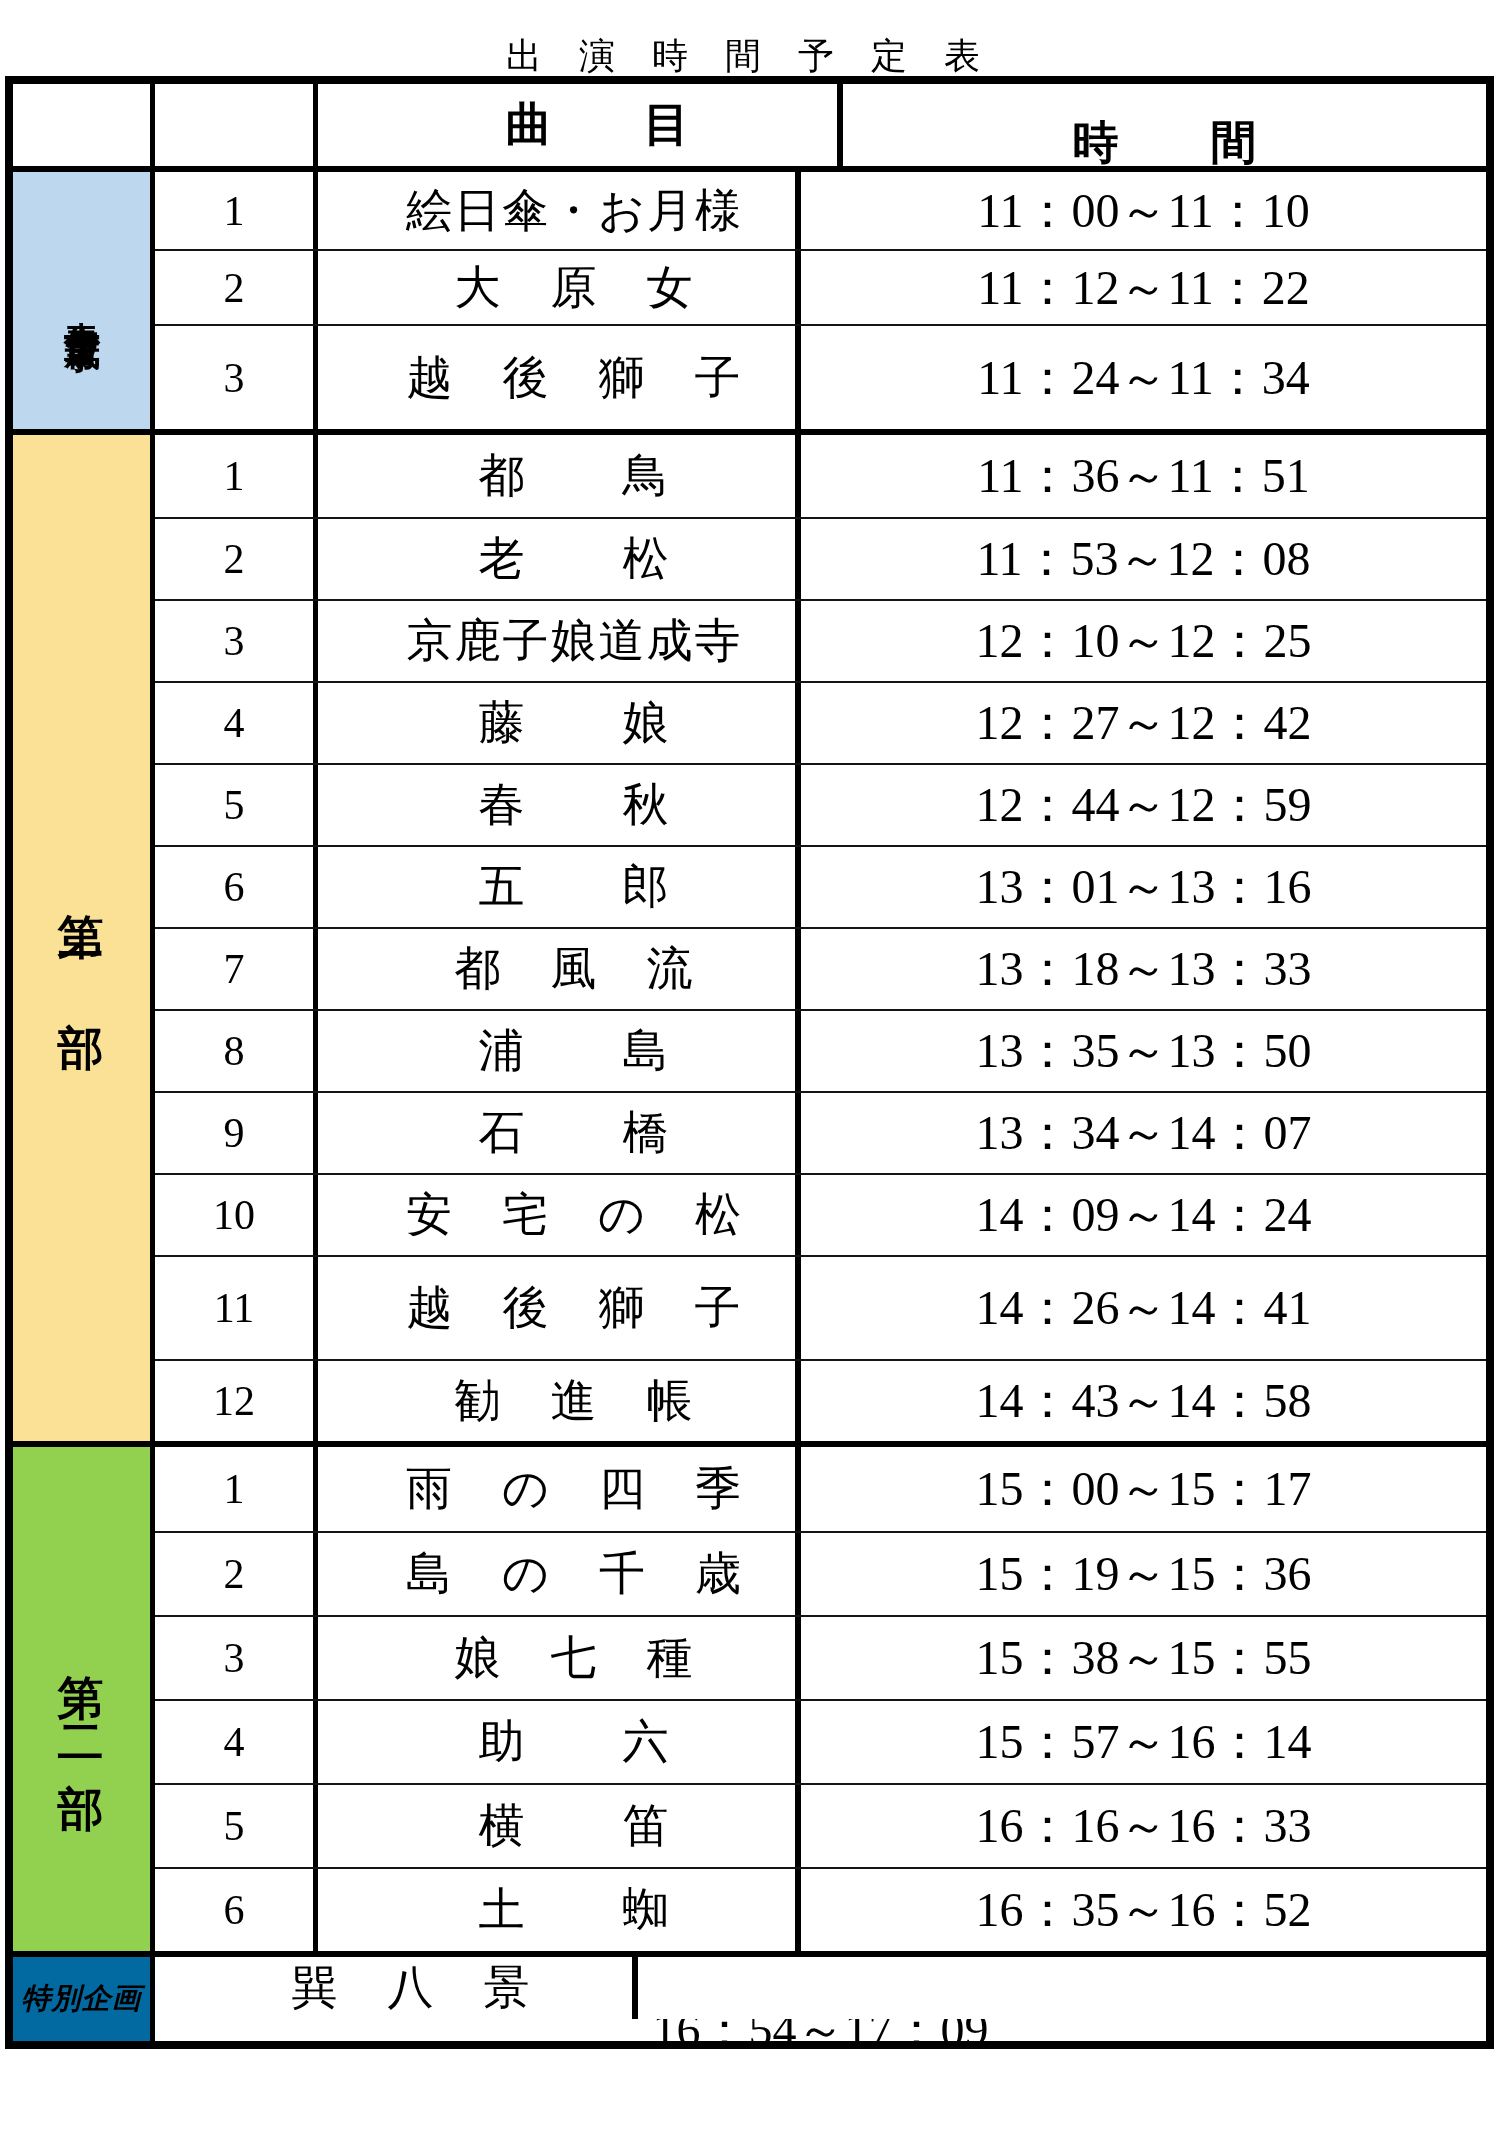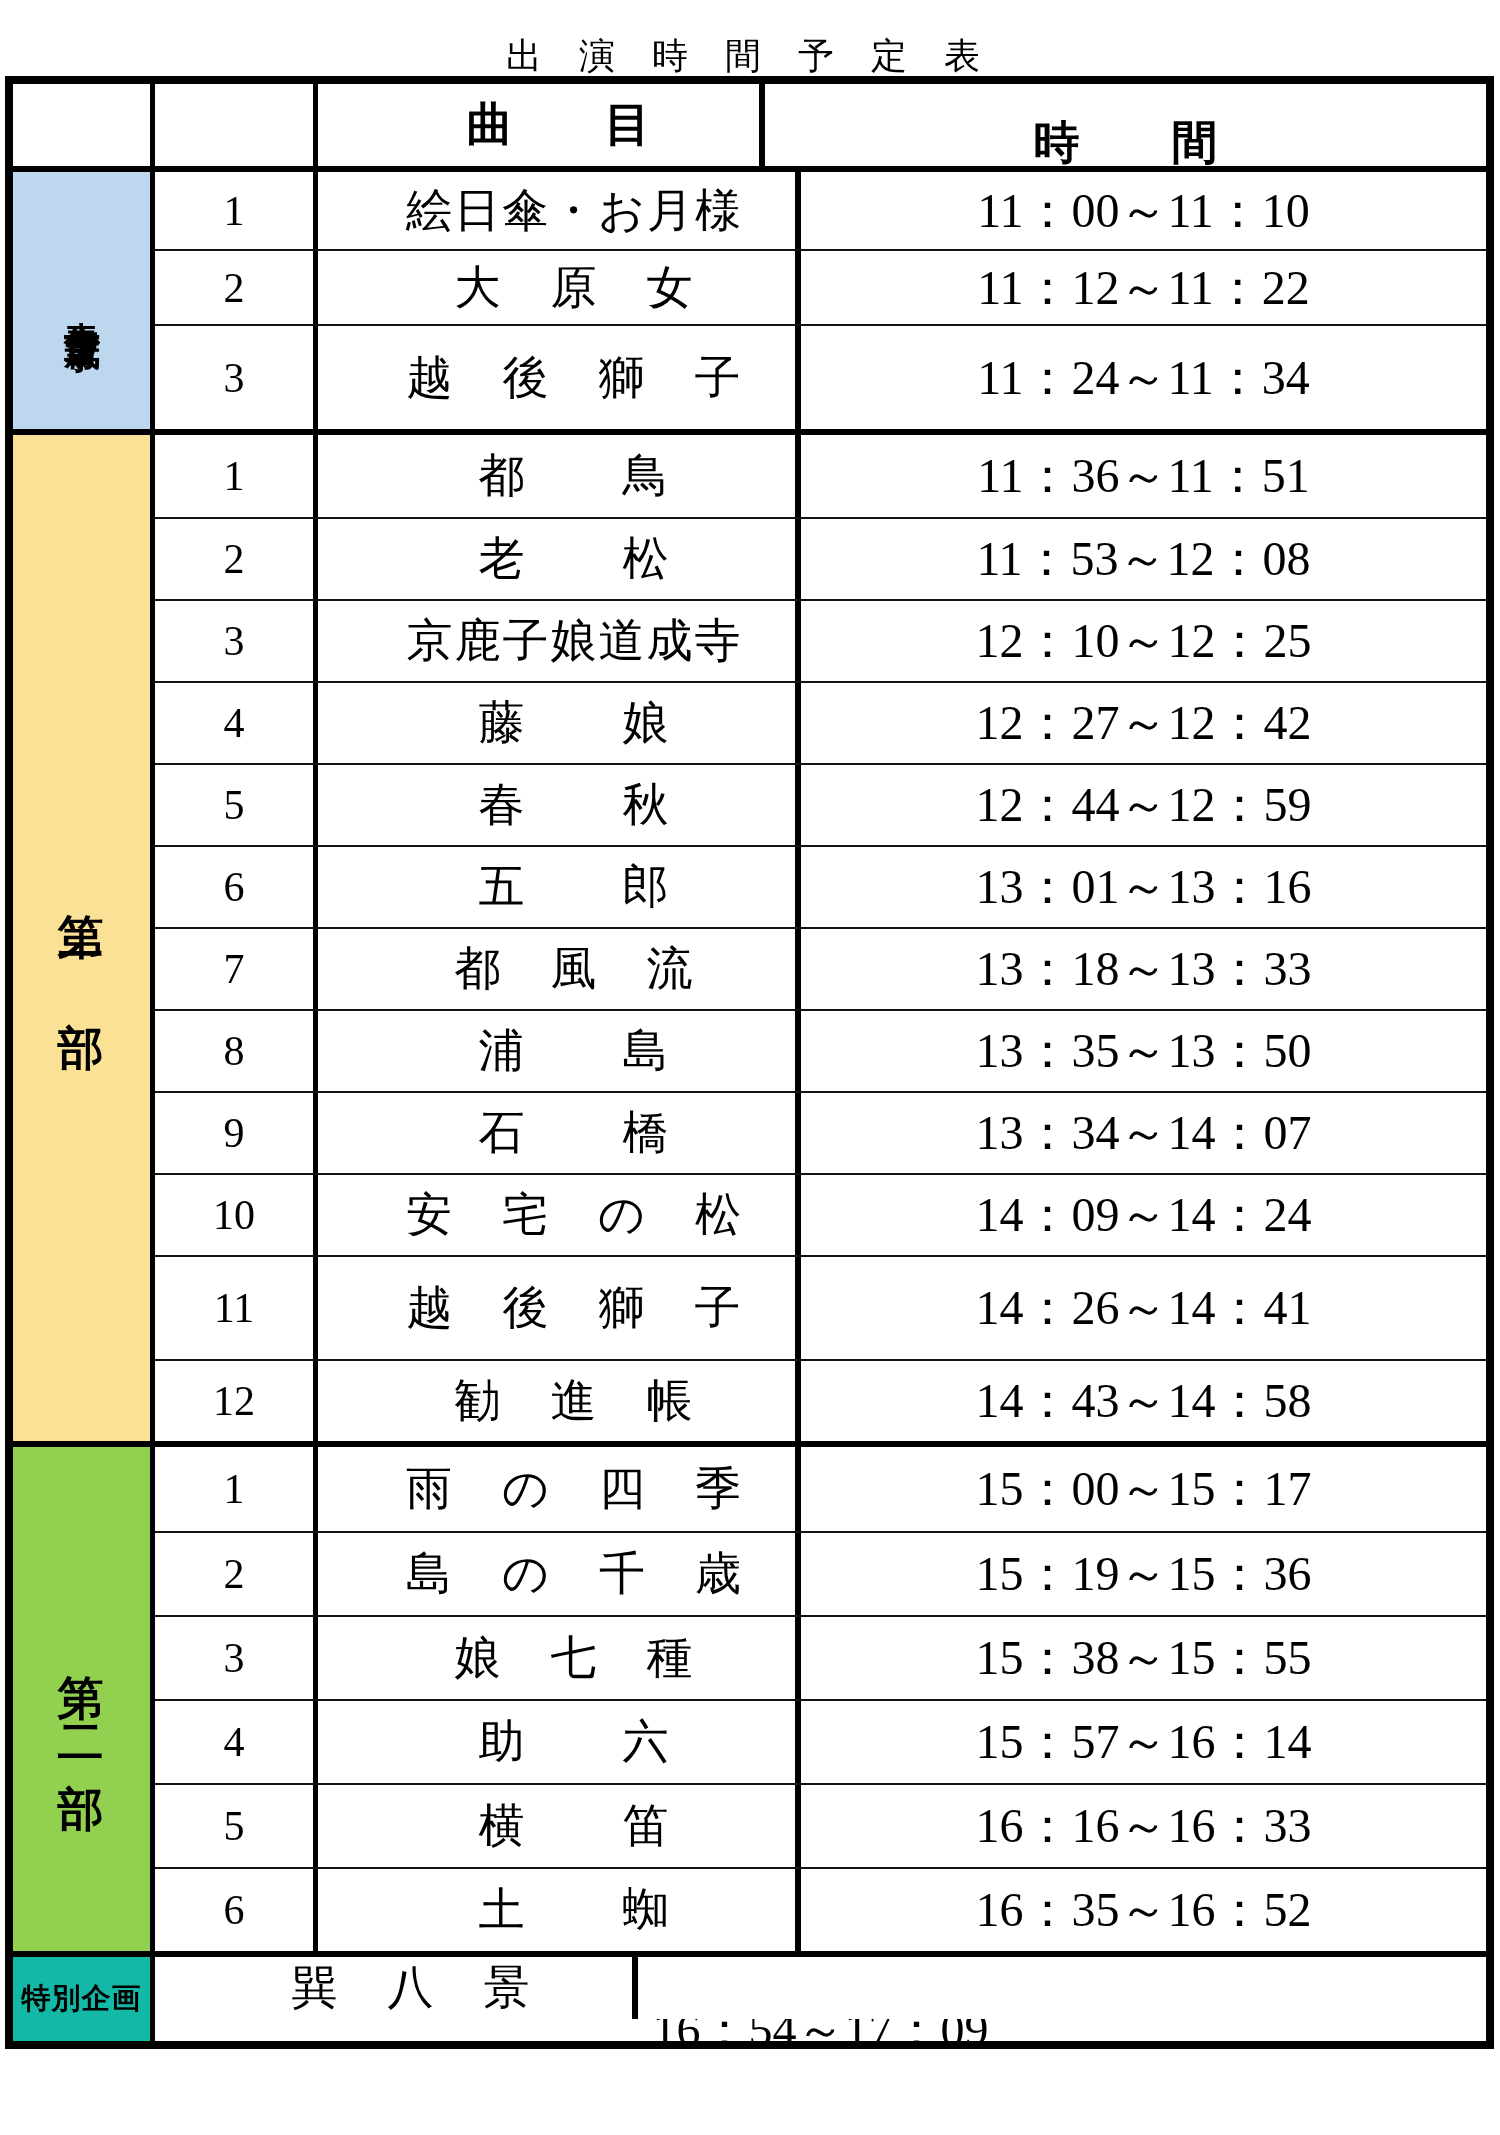--- a/index.html
+++ b/index.html
@@ -25,21 +25,21 @@
     border: 8px solid #000;
     background: #fff;
   }
   .header-row { display: flex; height: 88px; border-bottom: 6px solid #000; }
   .cell {
     display: flex; align-items: center; justify-content: center;
     overflow: hidden; white-space: pre;
   }
   .corner-cell  { width: 142px; border-right: 5px solid #000; }
   .no-col       { width: 163px; border-right: 5px solid #000; }
-  .song-col     { width: 447px; border-right: 6px solid #000; padding-left: 40px; }
+  .song-col     { width: 525px; border-right: 6px solid #000; padding-left: 40px; }
   .time-col     { flex: 1; margin-top: 36px; }
   .header-label {
     font-size: 46px; font-weight: 600;
     font-family: "Liberation Sans", "DejaVu Sans", sans-serif;
   }
   .section { display: flex; border-top: 6px solid #000; }
   .section:first-child { border-top: none; }
   .sec-label {
     width: 142px; border-right: 5px solid #000;
     display: flex; align-items: center; justify-content: center;
@@ -203,21 +203,21 @@
             <div class="cell time-cell">16：16～16：33</div>
           </div>
           <div class="row" style="height: 84px;">
             <div class="cell no-cell">6</div>
             <div class="cell song-cell">土　　蜘</div>
             <div class="cell time-cell">16：35～16：52</div>
           </div>
         </div>
       </div>
       <div class="section">
-        <div class="sec-label label-horizontal" style="background: #14b8a6;">特別企画</div>
+        <div class="sec-label label-horizontal" style="background: #0369a1; font-style: italic;">特別企画</div>
         <div class="rows">
           <div class="row" style="height: 84px; flex-direction: column;">
             <div class="cell no-cell"></div>
             <div class="cell song-cell">巽　八　景</div>
             <div class="cell time-cell">16：54～17：09</div>
           </div>
         </div>
       </div>
     </div>
 </div>

